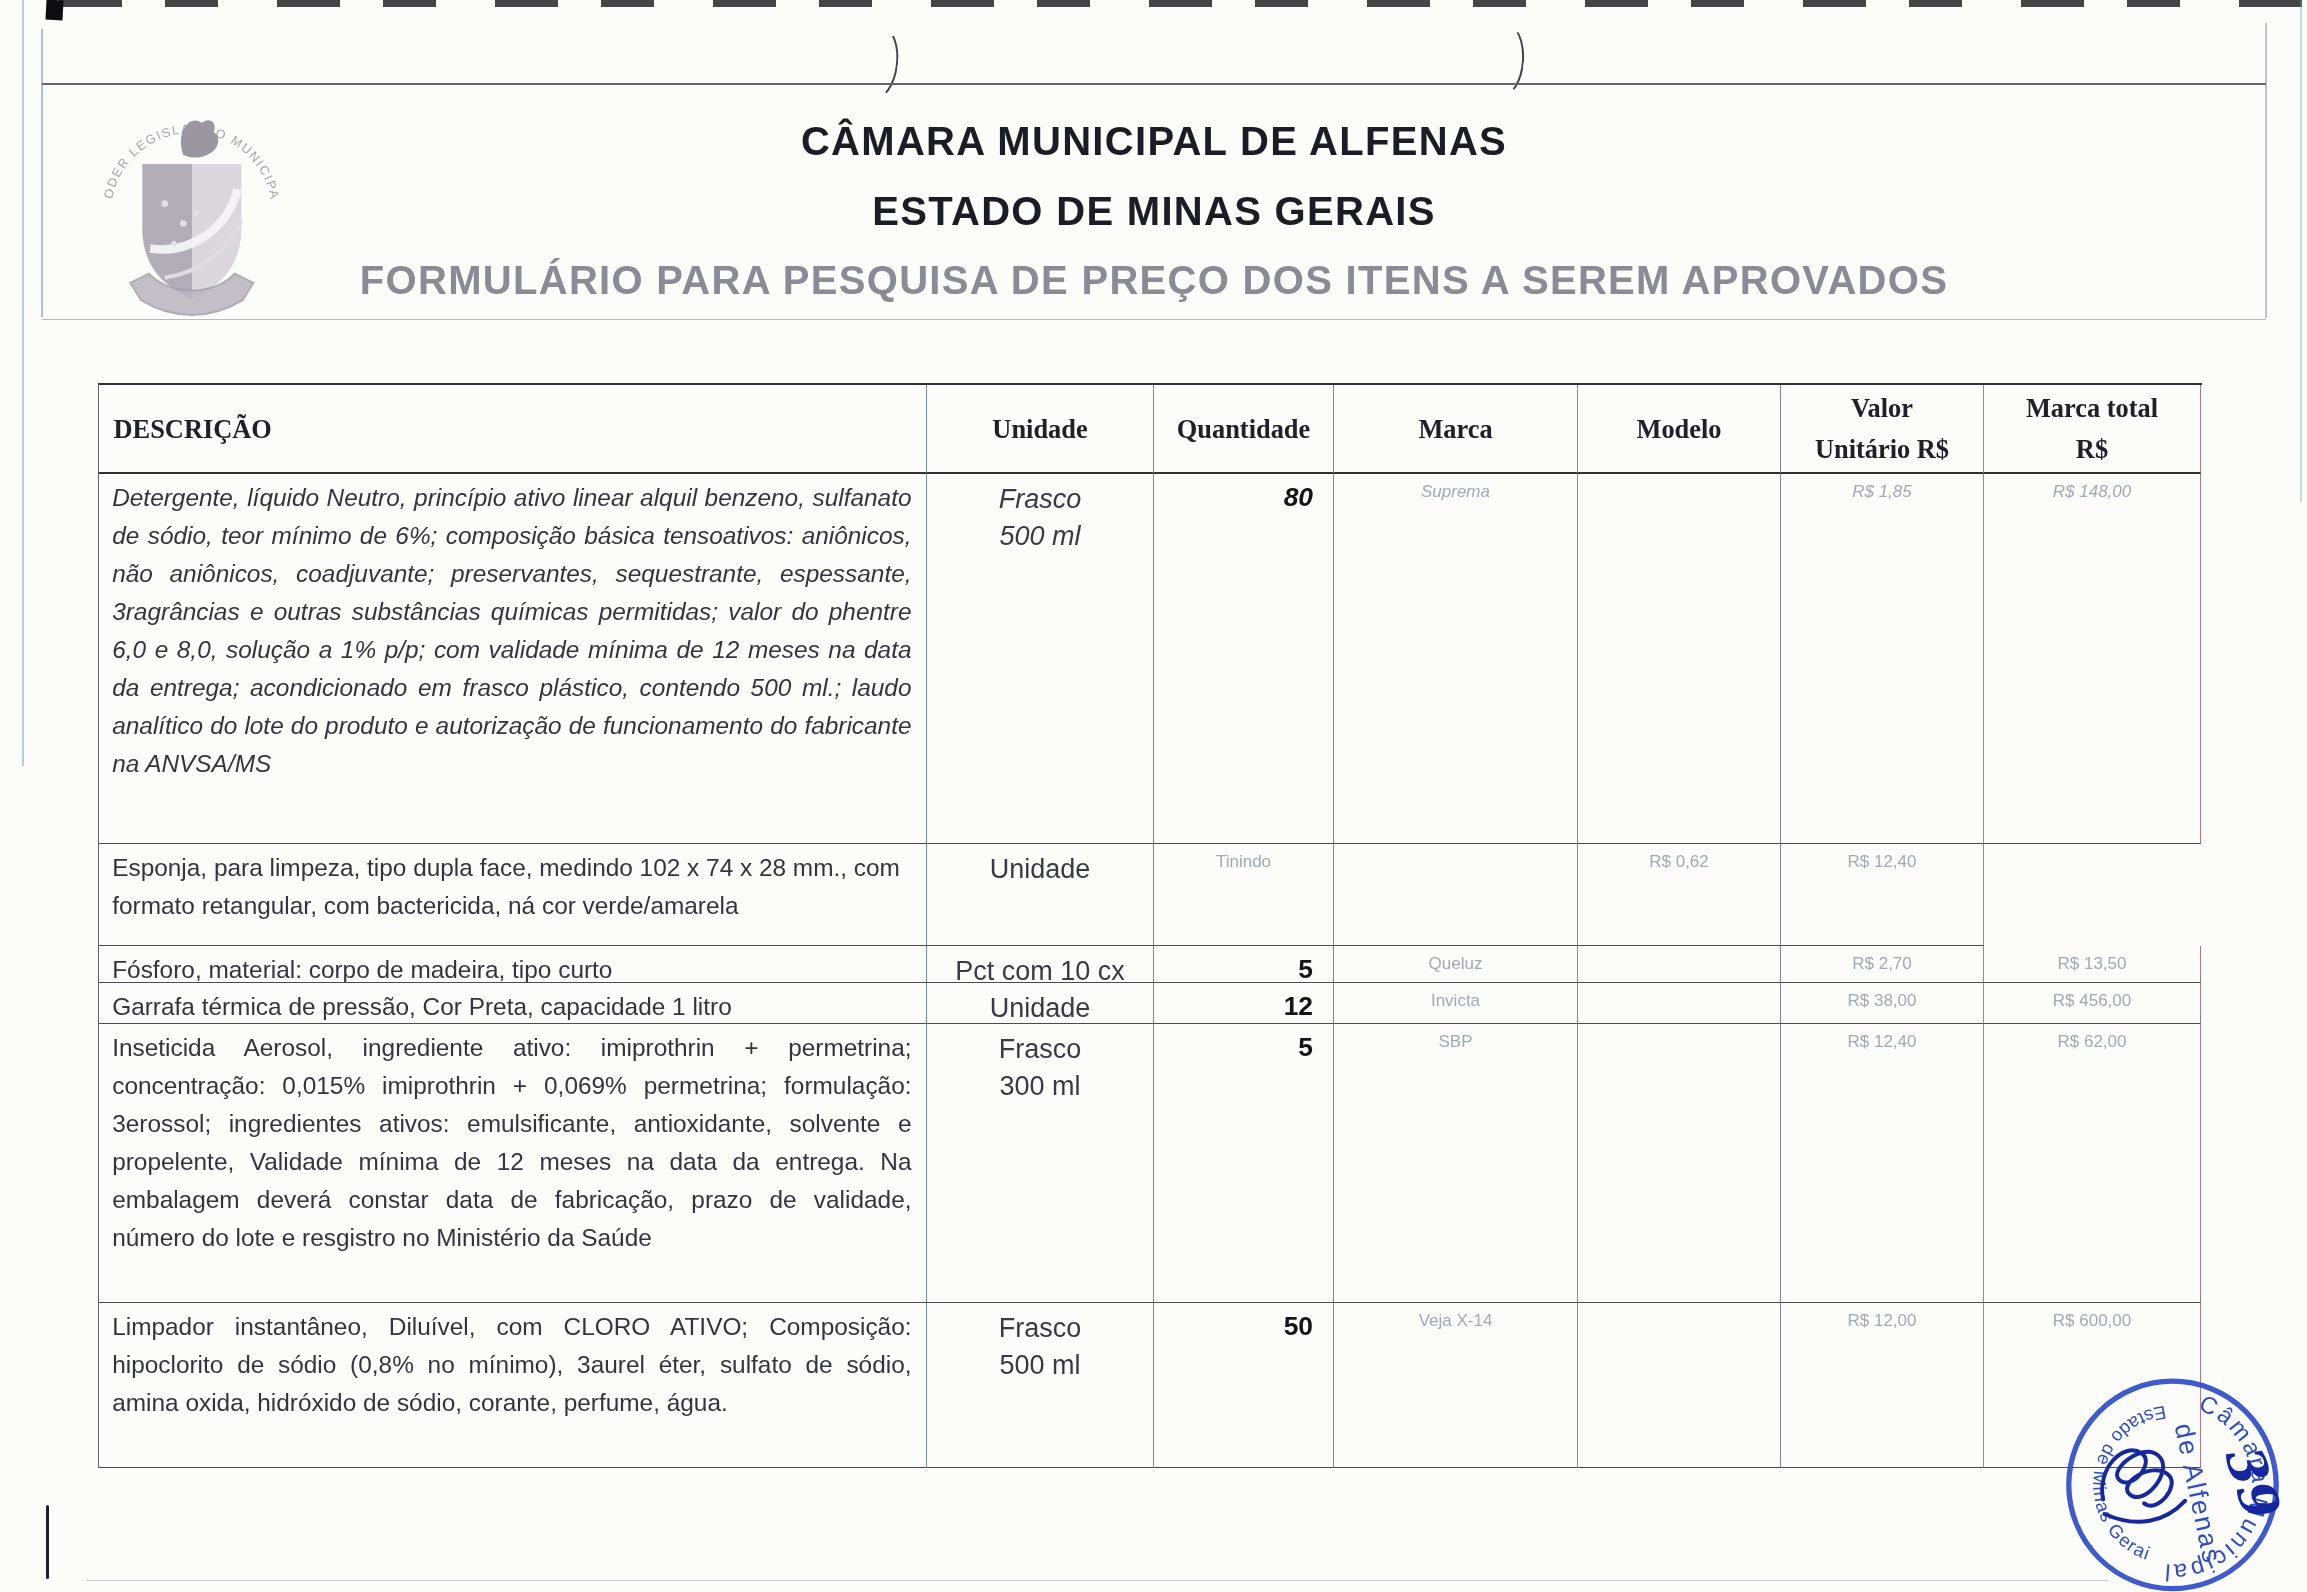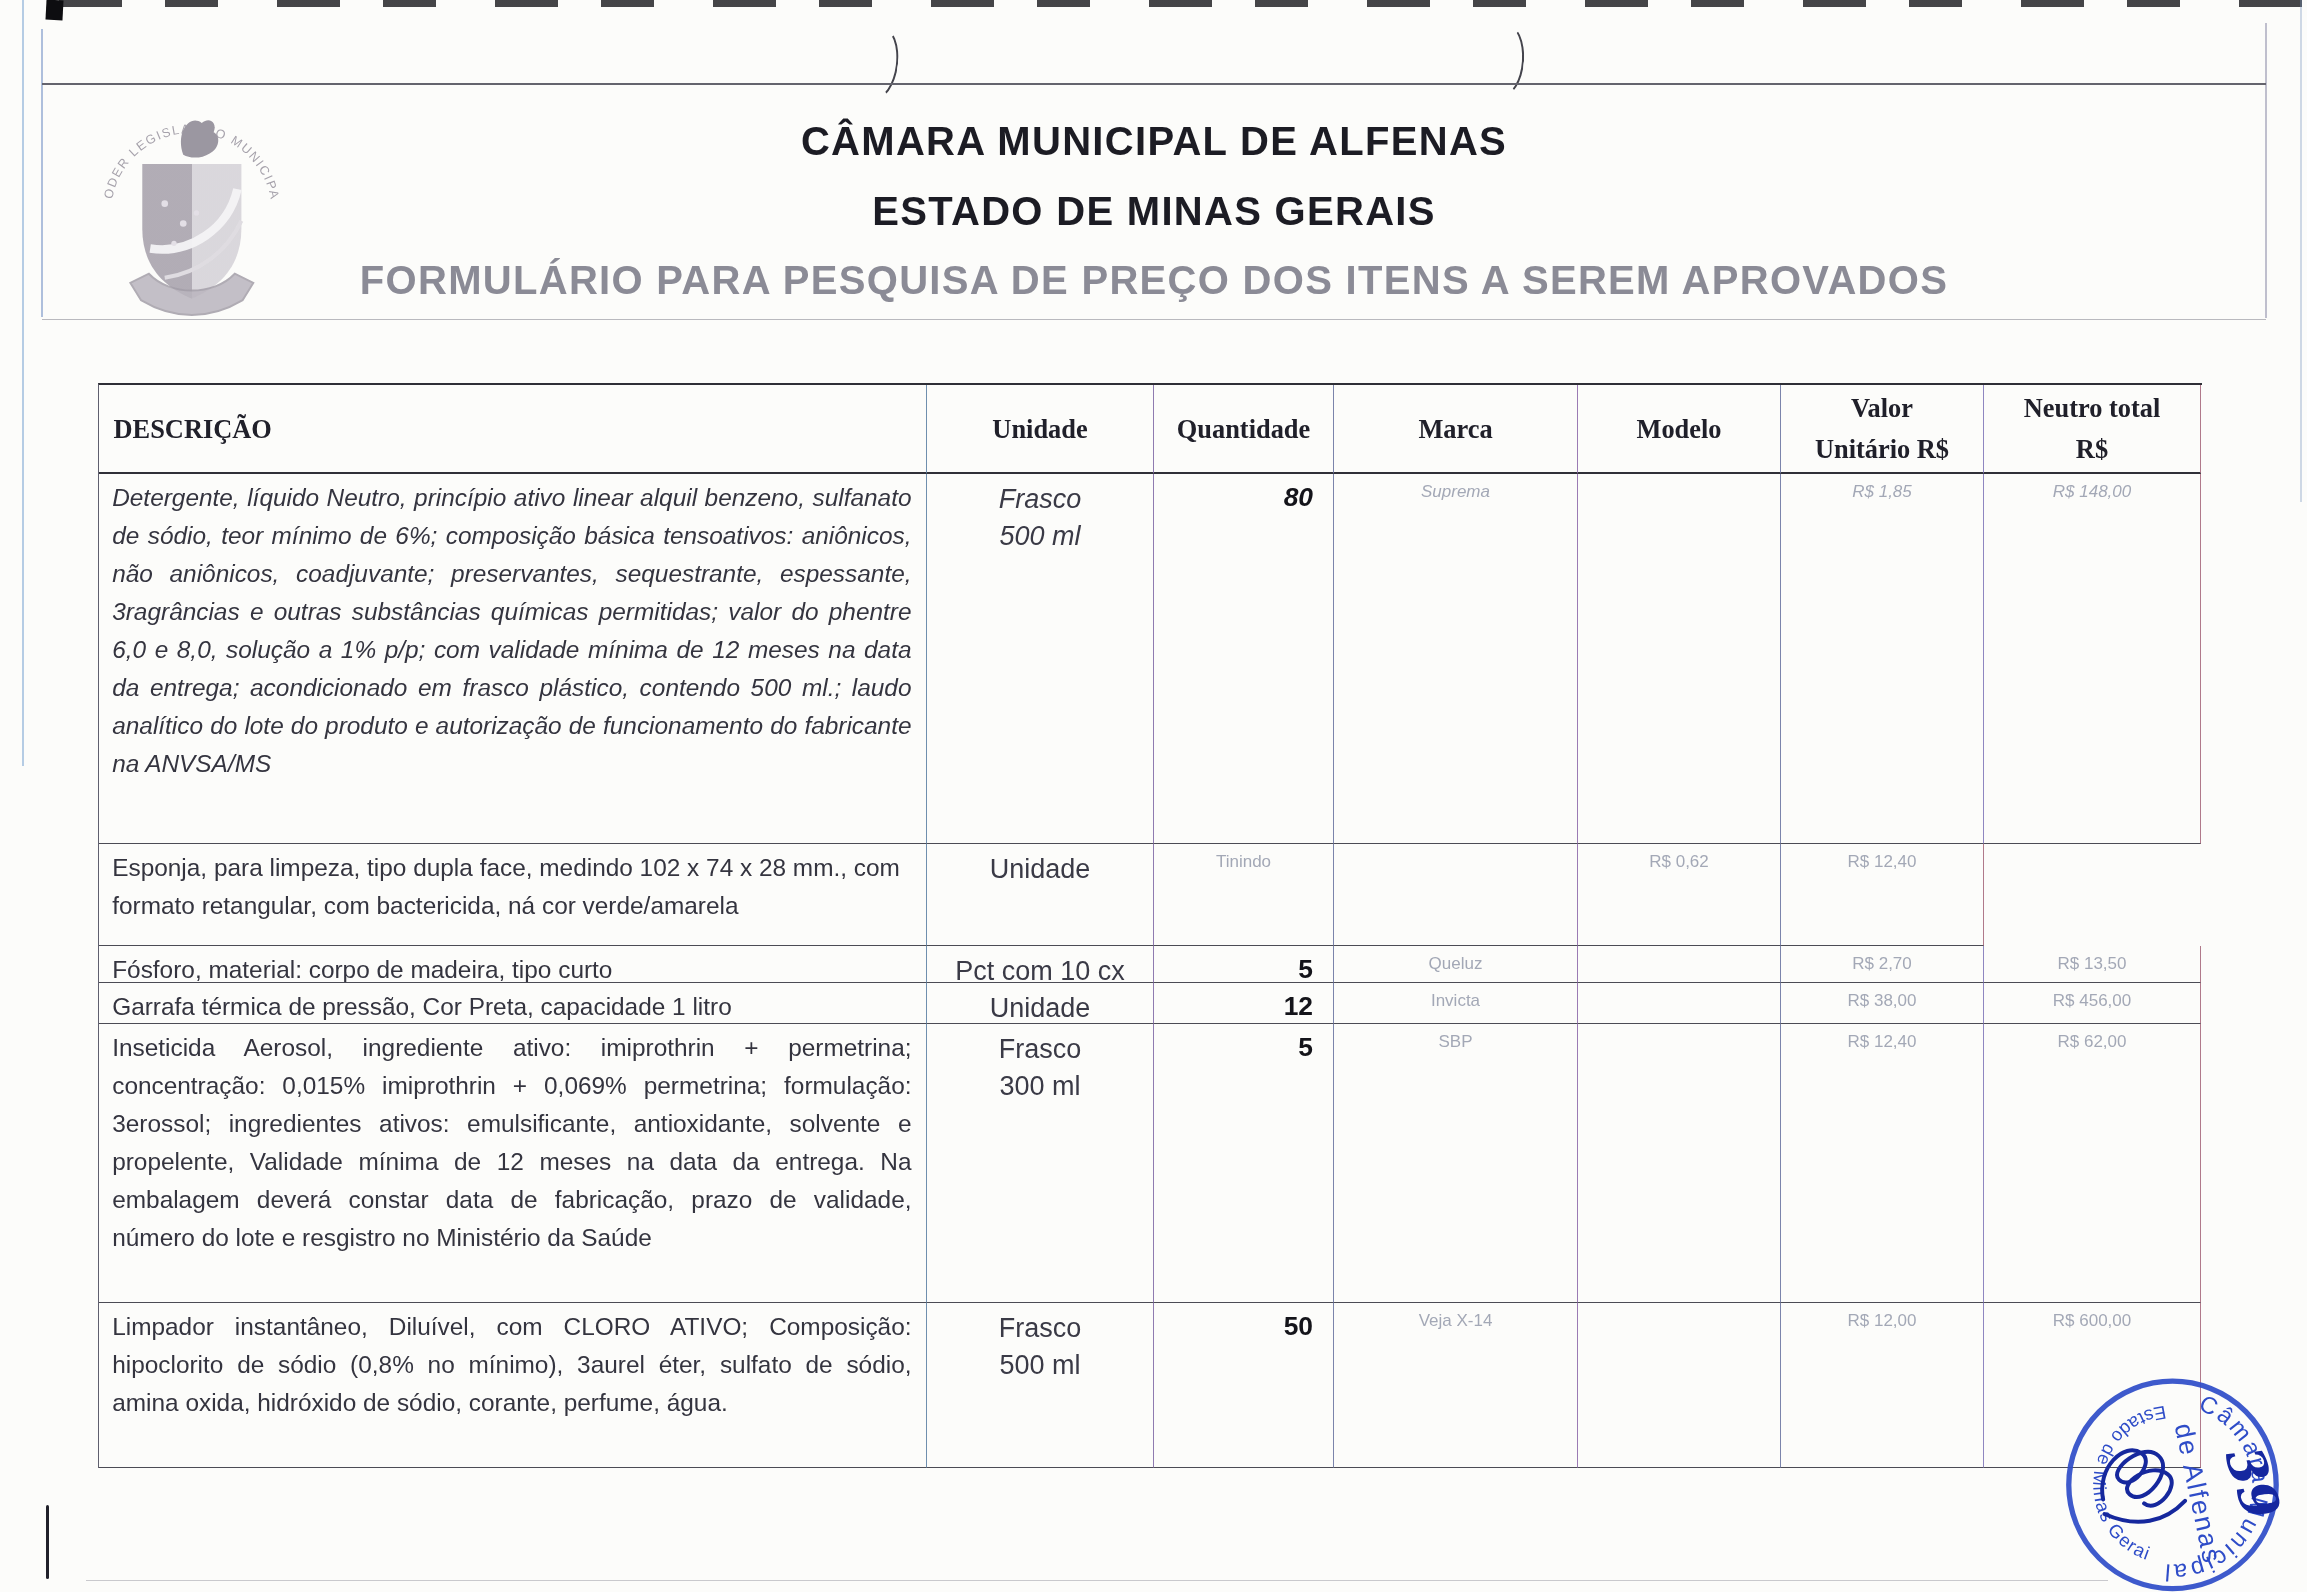--- a/index.html
+++ b/index.html
@@ -107,21 +107,21 @@
           <span>Marca</span>
         </div>
         <div class="td th th-4">
           <span>Modelo</span>
         </div>
         <div class="td th th-5">
           <span>Valor</span>
           <span>Unitário R$</span>
         </div>
         <div class="td th th-6">
-          <span>Neutro total</span>
+          <span>Marca total</span>
           <span>R$</span>
         </div>
       </div>
       <div class="tr" style="height: 370px; font-style: italic;">
         <div class="td desc justify">Detergente, líquido Neutro, princípio ativo linear alquil benzeno, sulfanato de sódio, teor mínimo de 6%; composição básica tensoativos: aniônicos, não aniônicos, coadjuvante; preservantes, sequestrante, espessante, 3ragrâncias e outras substâncias químicas permitidas; valor do phentre 6,0 e 8,0, solução a 1% p/p; com validade mínima de 12 meses na data da entrega; acondicionado em frasco plástico, contendo 500 ml.; laudo analítico do lote do produto e autorização de funcionamento do fabricante na ANVSA/MS</div>
         <div class="td unit">Frasco
 500 ml</div>
         <div class="td qty">80</div>
         <div class="td faded">Suprema</div>
         <div class="td faded"></div>

